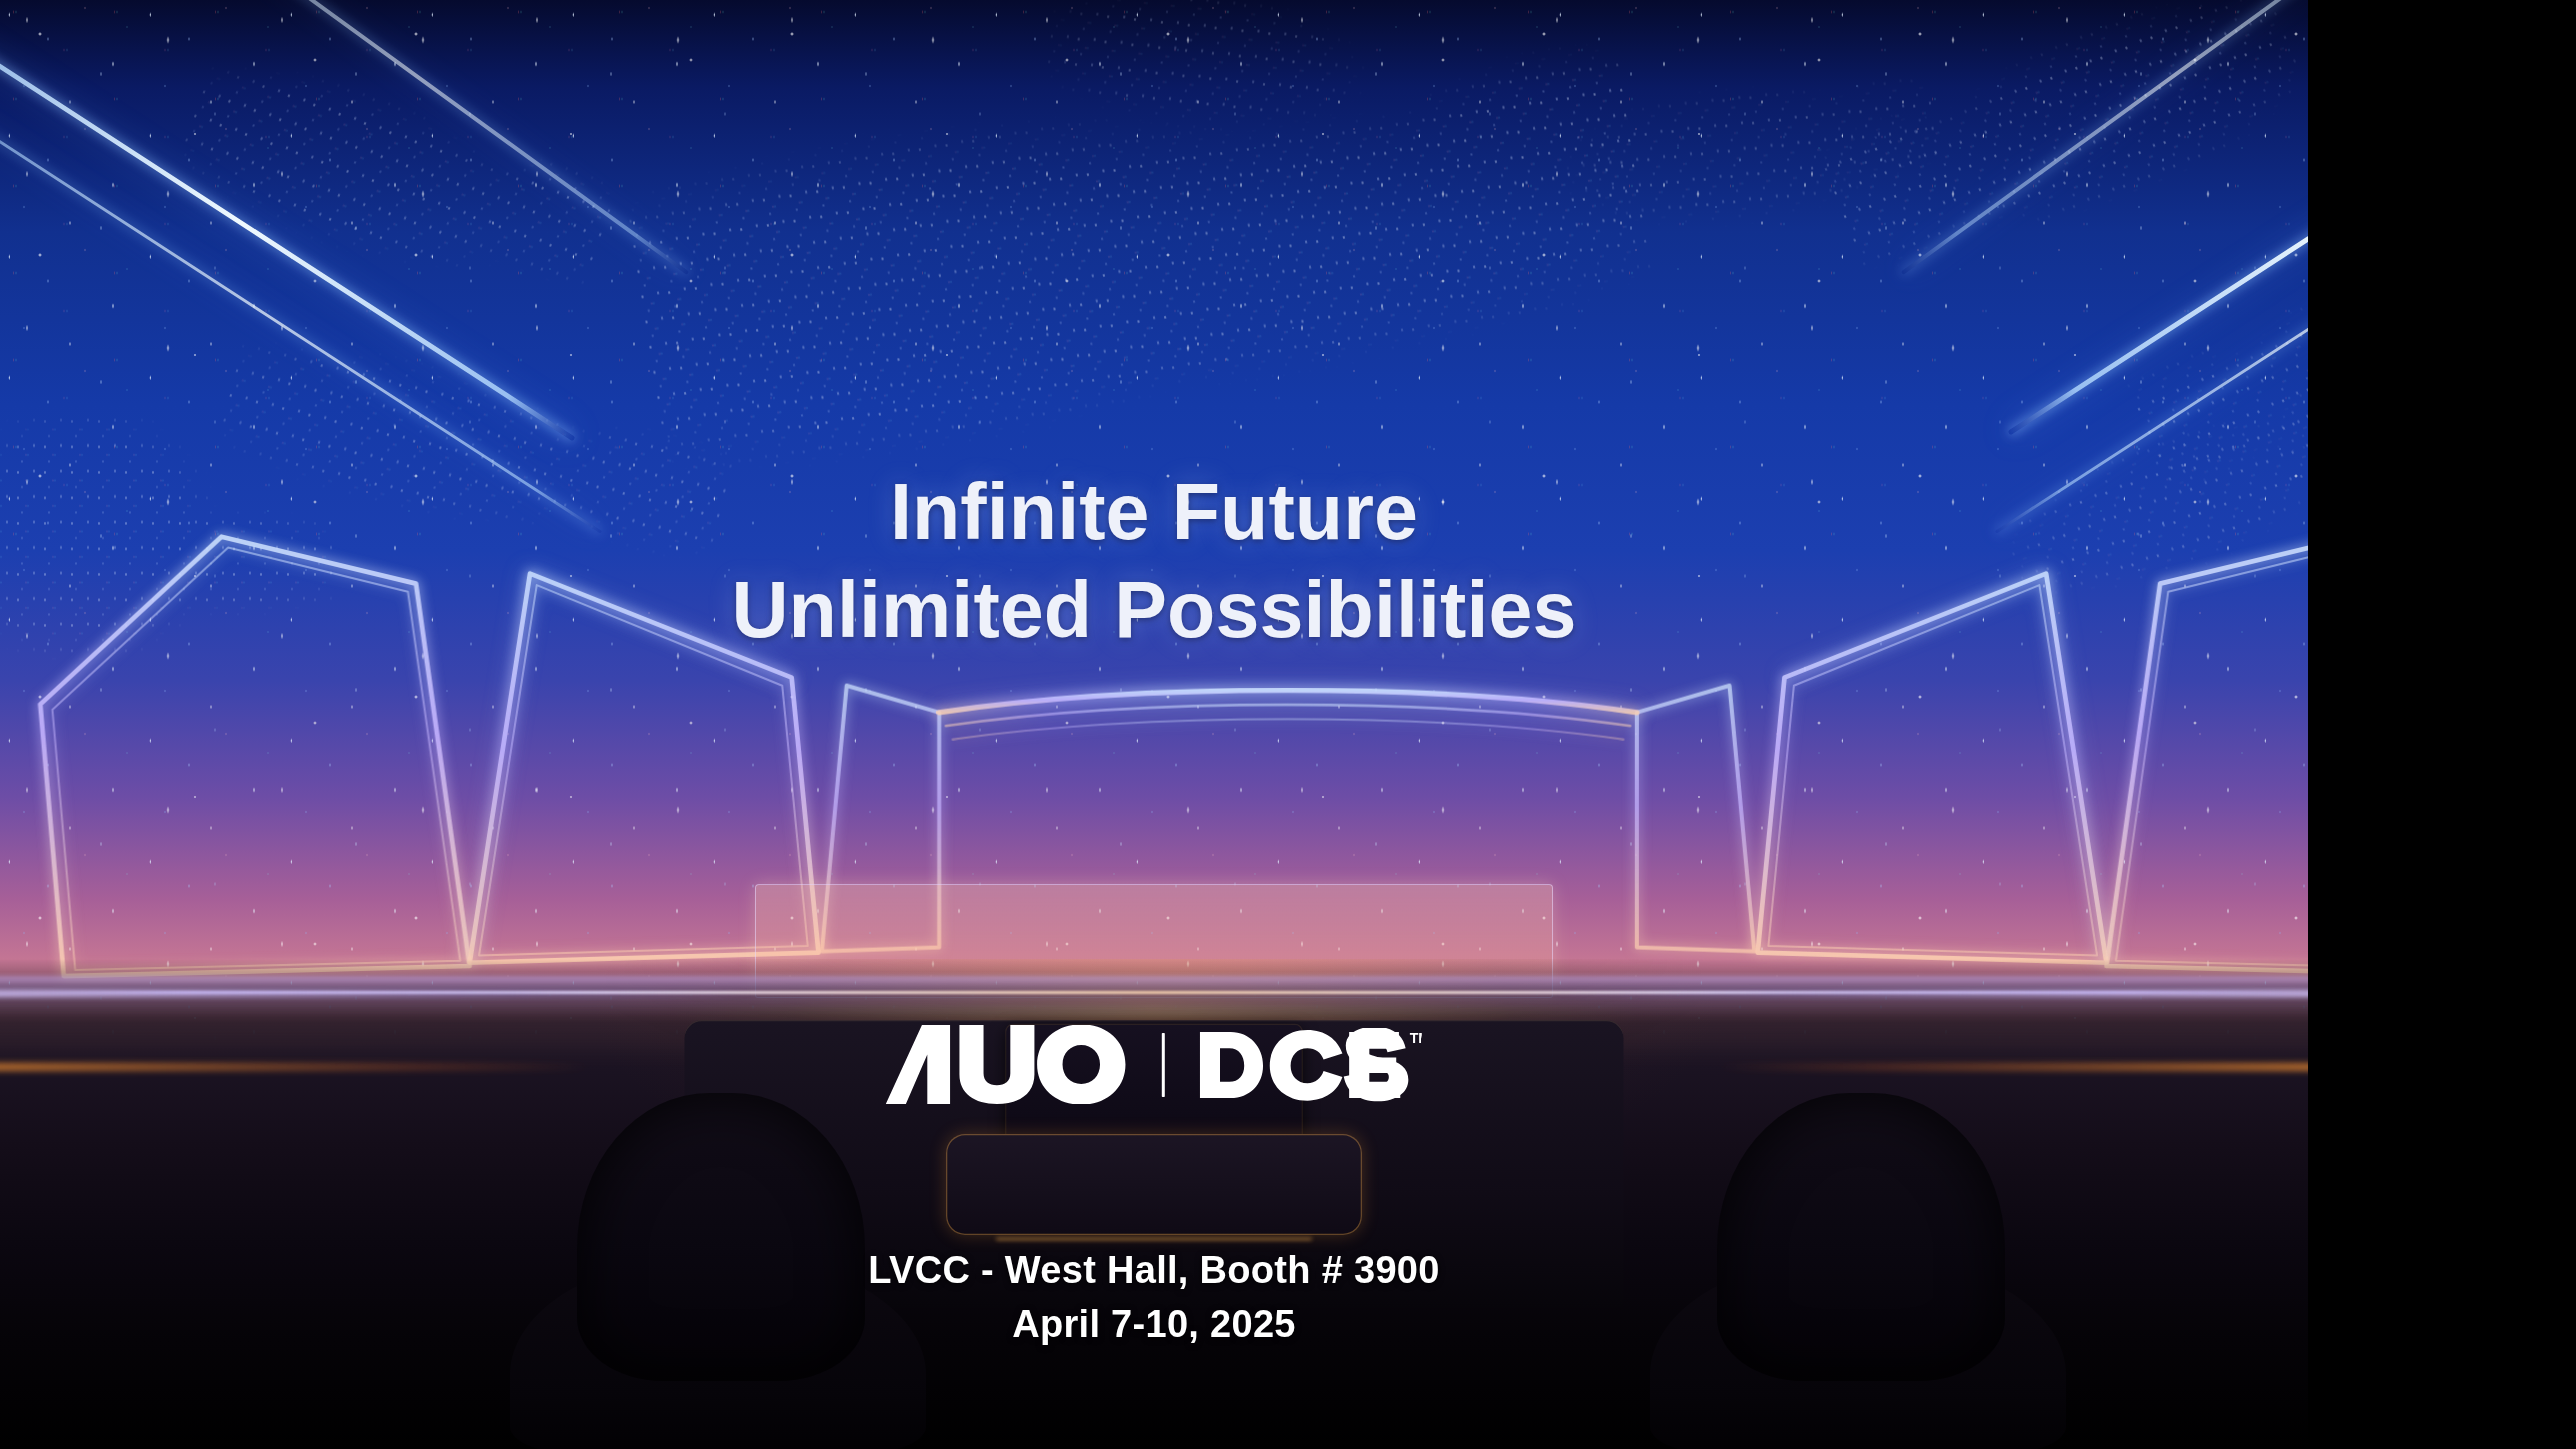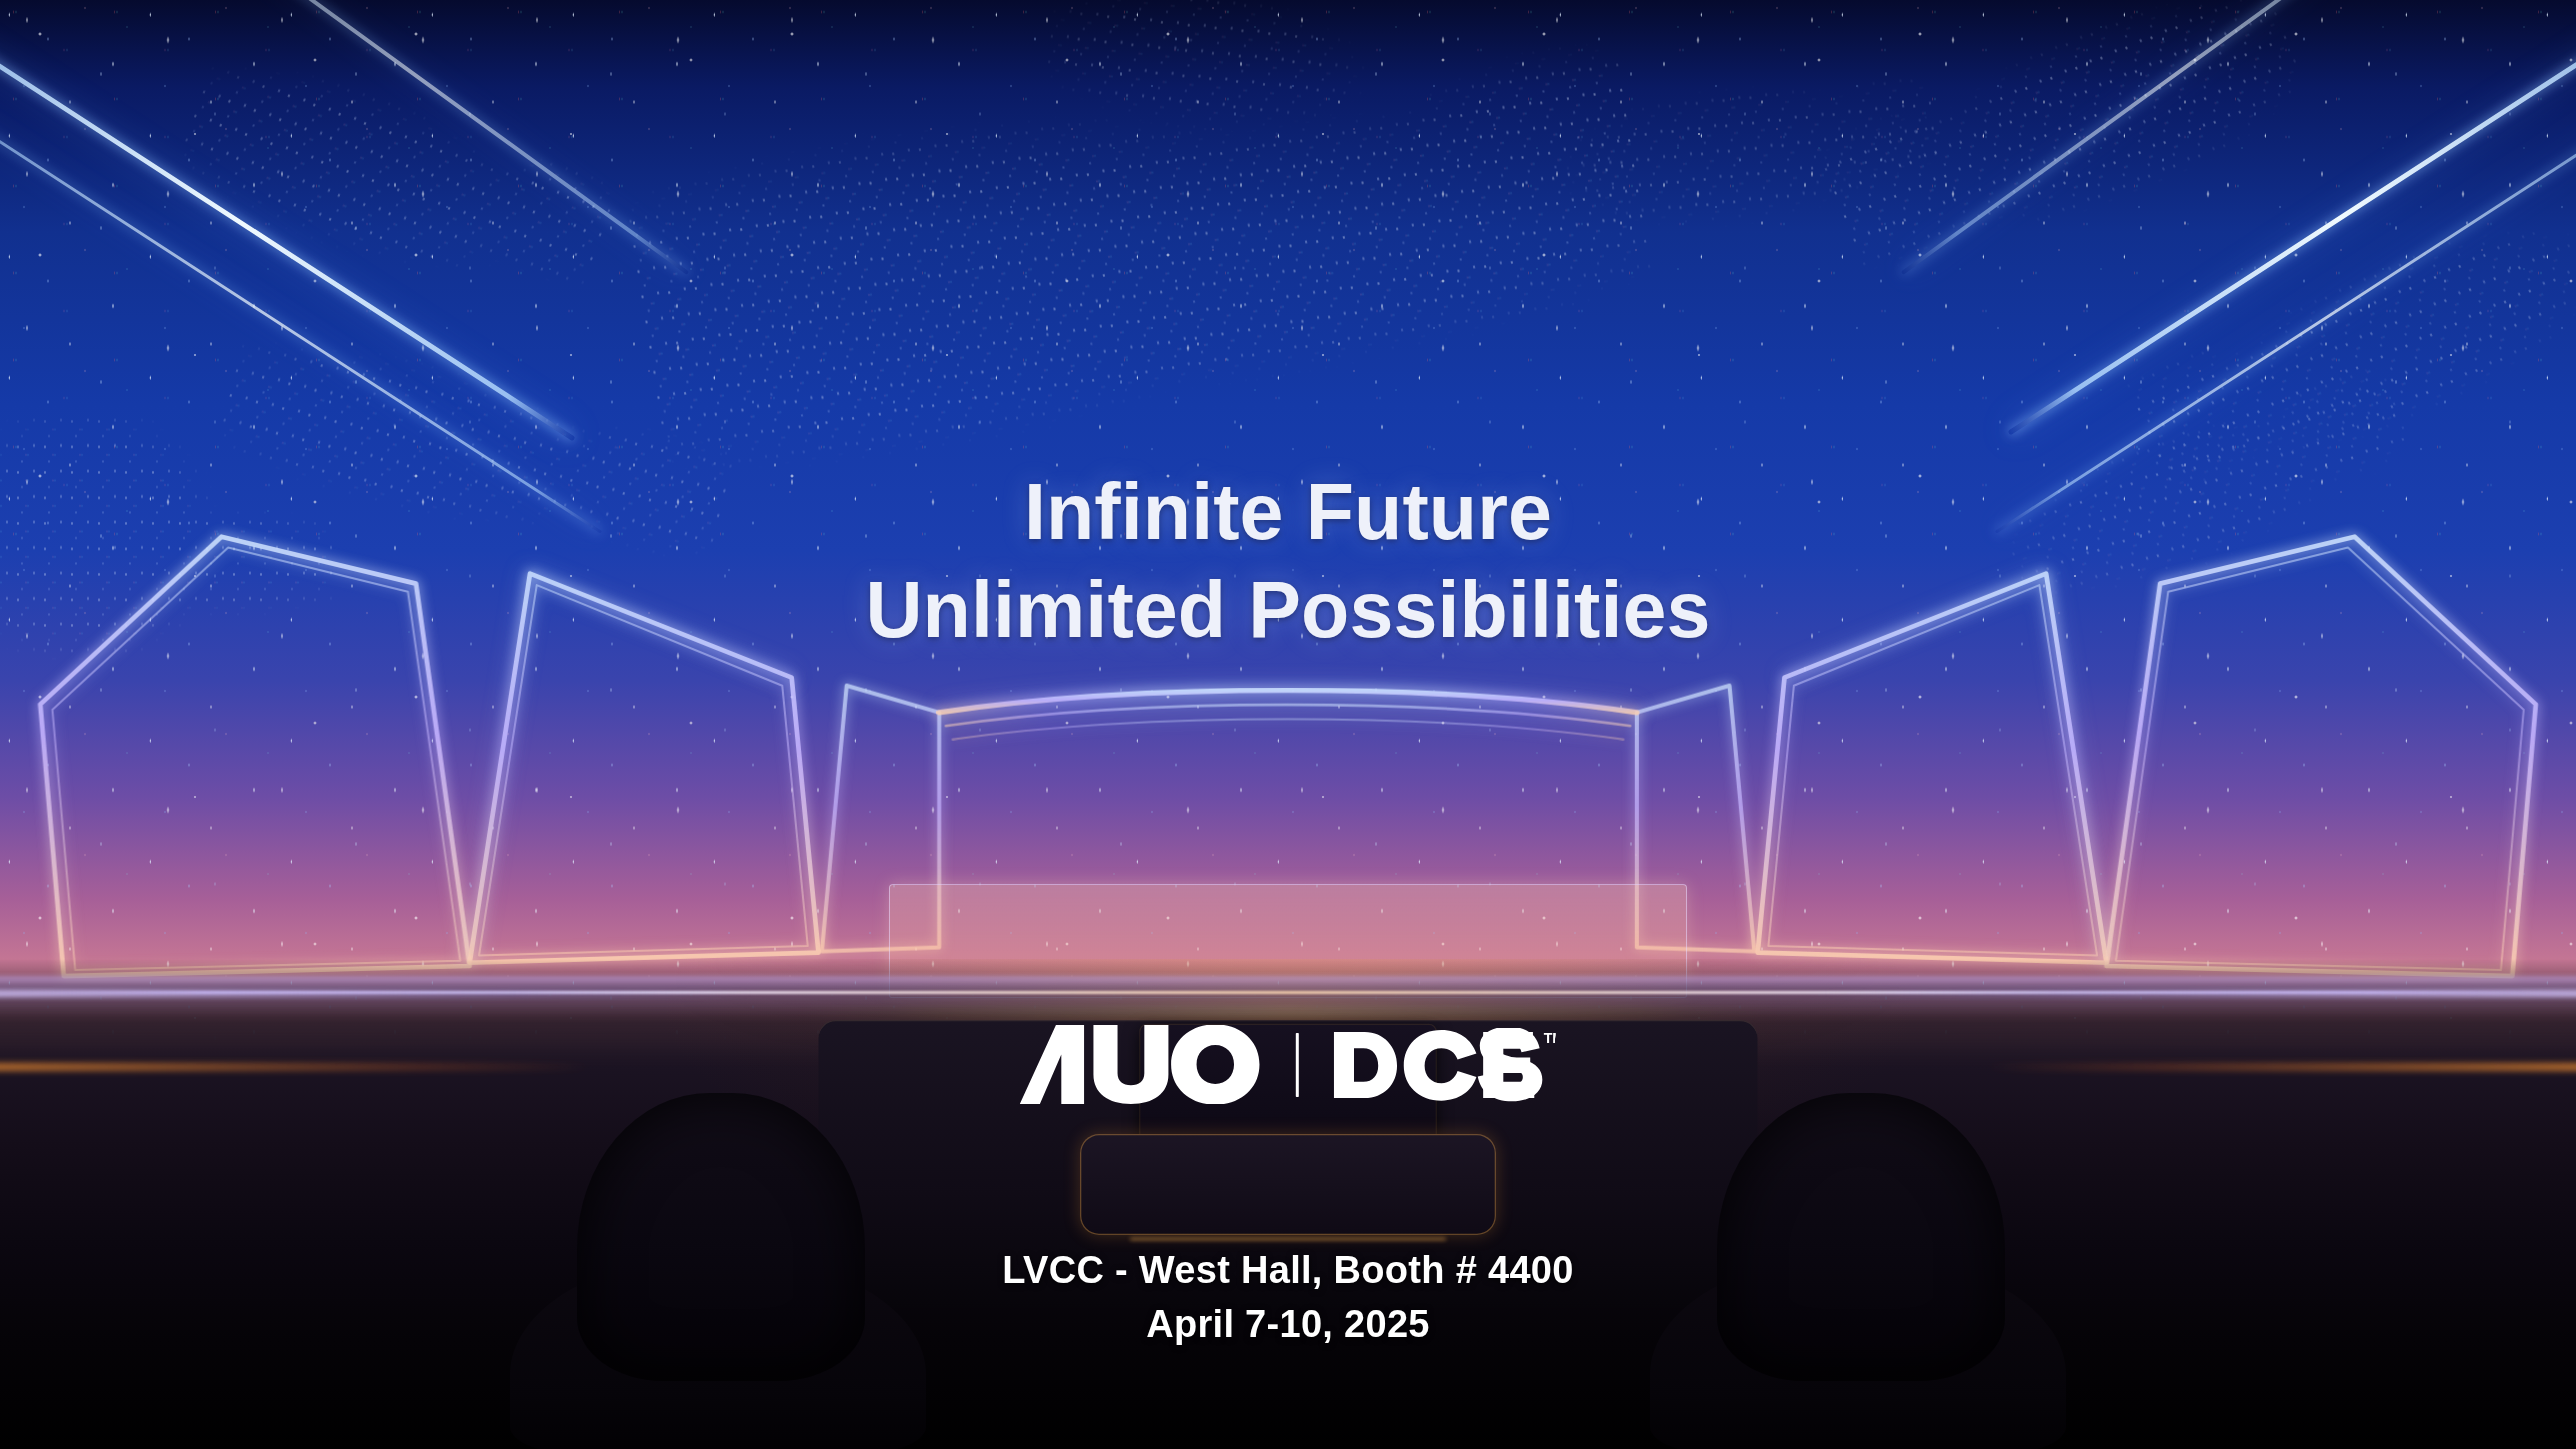--- a/index.html
+++ b/index.html
@@ -1,21 +1,21 @@
 <!DOCTYPE html>
 <html style="font-size:10.7px"><head>
 <meta charset="utf-8">
 <title>AUO CES 2025 Key Visual</title>
 <style>
   * { margin:0; padding:0; box-sizing:border-box; }
   html,body { background:#000; }
 
   #stage {
     position:relative;
-    width:2576px; height:1449px;
+    width:2308px; height:1449px;
     overflow:hidden;
     background:#05060f;
     font-family:"Liberation Sans", sans-serif;
   }
 
   
   .sky {
     position:absolute; inset:0;
     background:
       radial-gradient(ellipse 120% 70% at 50% 120%,
@@ -491,18 +491,18 @@
                    C 369 26 362 21 352 21 C 343 21 338 25 338 31 C 338 37 343 40 356 43 L 366 45
                    C 390 50 402 60 402 77 C 402 96 384 109 357 109 C 329 109 310 95 306 72 Z" transform="translate(-92,0)"></path>
 
           <text x="312" y="22" font-family="&quot;Liberation Sans&quot;, sans-serif" font-size="21" font-weight="700" fill="#ffffff">TM</text>
         </g>
       </svg>
     </div>
   </div>
 
   <div class="venue">
-    <span class="ln">LVCC - West Hall, Booth # 4400</span>
+    <span class="ln">LVCC - West Hall, Booth # 3900</span>
     <span class="ln">April 7-10, 2025</span>
   </div>
 
 </div>
 
 
 </body></html>

